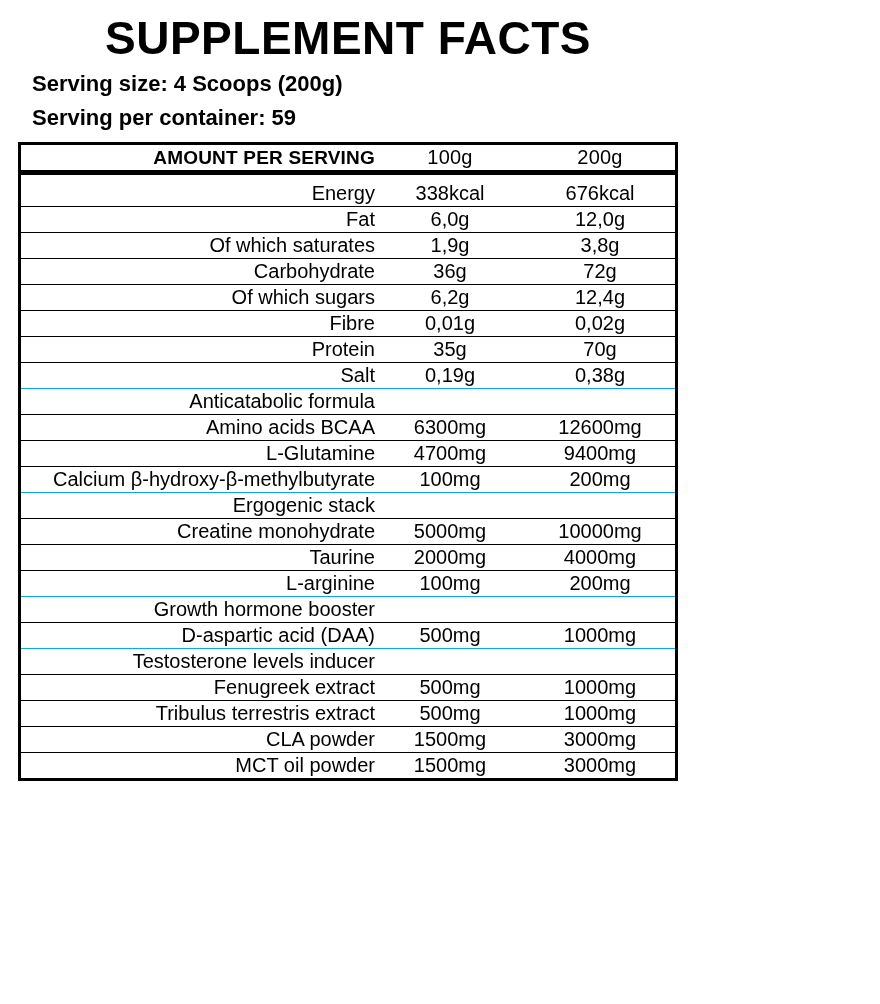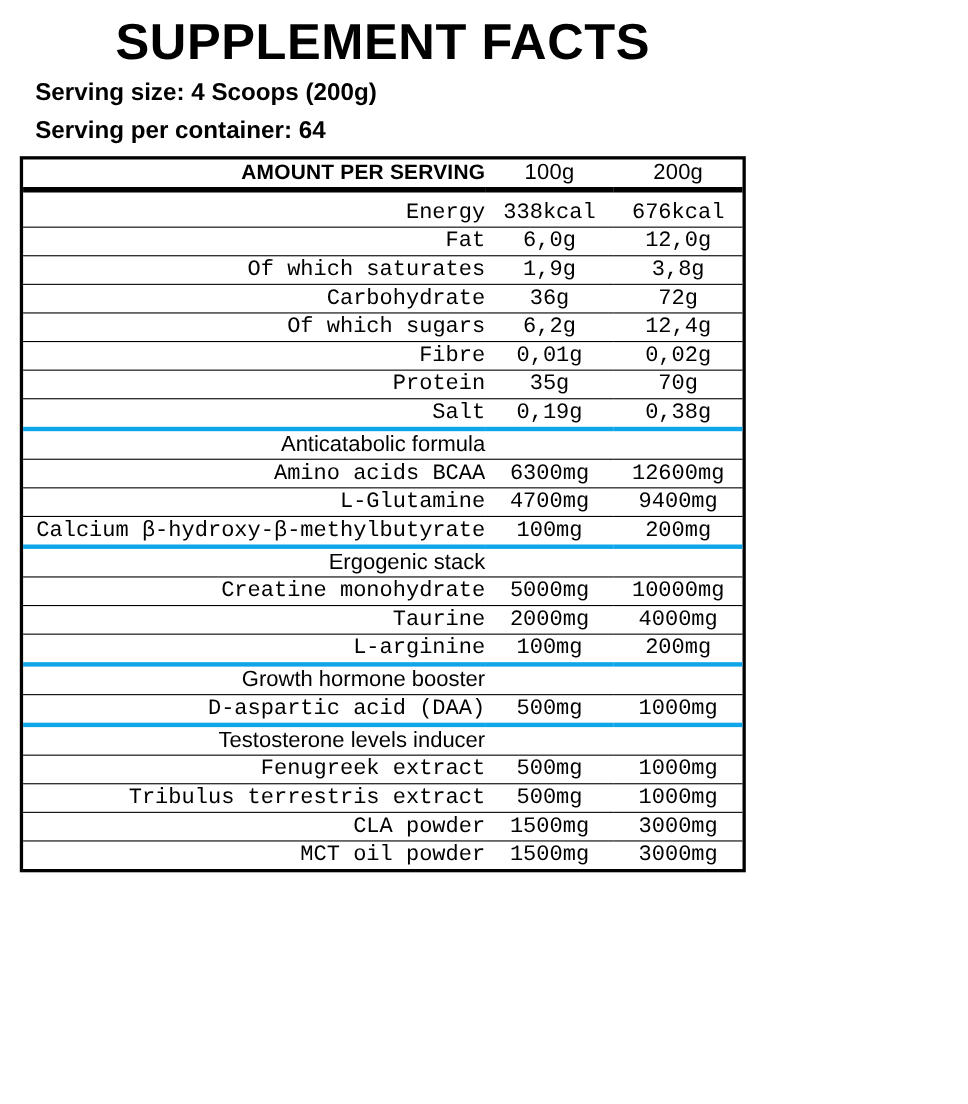--- a/index.html
+++ b/index.html
@@ -71,46 +71,45 @@
     padding-left: 12px !important;
     white-space: nowrap;
   }
   .col-amount {
     text-align: center;
     width: 150px;
     white-space: nowrap;
   }
   tr.data-row {
     border-top: 1px solid #000;
-    font-family: Liberation Mono, monospace;
   }
   tr.first-data {
     border-top: none;
   }
   tr.section-row td {
-    border-top: 4px solid #0ea5e9;
+    border-top: 1px solid #0ea5e9;
   }
   tr.section-row + tr.data-row {
     border-top: 1px solid #000;
     padding-left: 32px;
   }
   .spacer-top td {
     height: 4px;
     padding: 0;
   }
 </style>
 </head>
 <body>
 
 <div class="panel">
 
   <div class="title">SUPPLEMENT FACTS</div>
 
   <div class="serving-line">Serving size: 4 Scoops (200g)</div>
-  <div class="serving-line">Serving per container: 64</div>
+  <div class="serving-line">Serving per container: 59</div>
 
   <div class="table-wrap">
     <table class="facts">
       <tbody>
         <tr class="hdr-row">
           <td class="name">AMOUNT PER SERVING</td>
           <td class="col-amount">100g</td>
           <td class="col-amount">200g</td>
         </tr>
         <tr class="spacer-top">

